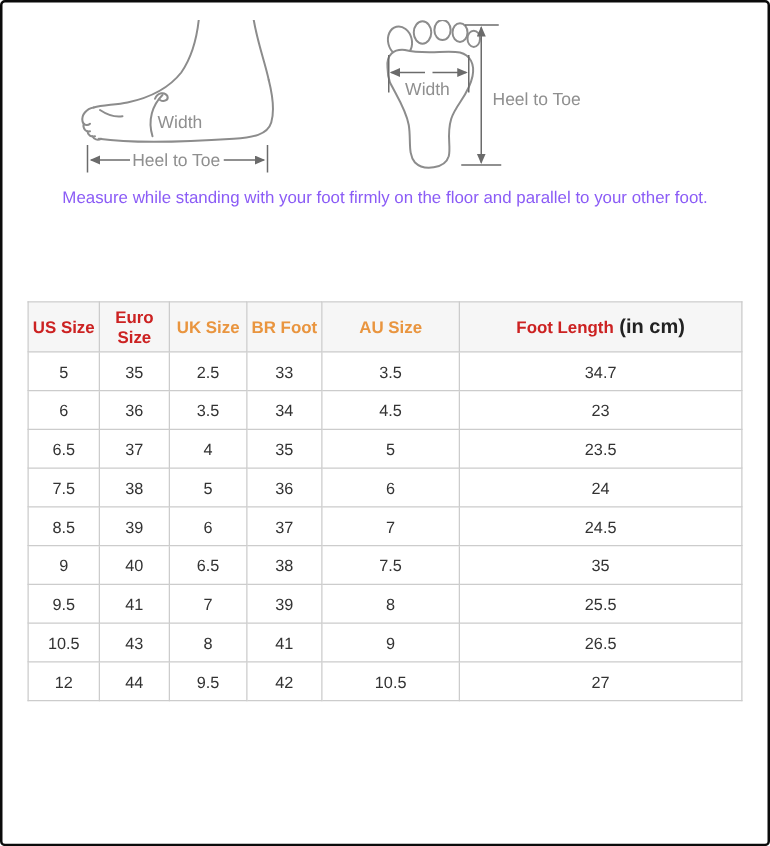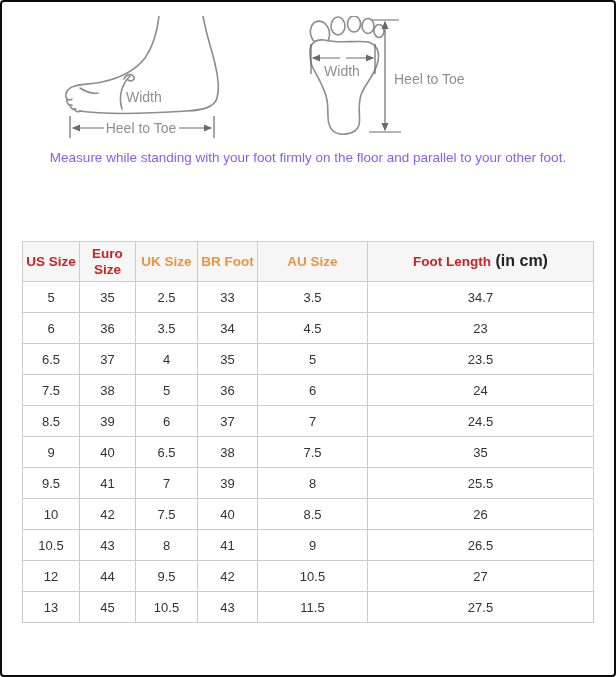--- a/index.html
+++ b/index.html
@@ -198,47 +198,31 @@
         </tr>
         <tr>
           <td>9.5</td>
           <td>41</td>
           <td>7</td>
           <td>39</td>
           <td>8</td>
           <td>25.5</td>
         </tr>
         <tr>
-          <td>10</td>
-          <td>42</td>
-          <td>7.5</td>
-          <td>40</td>
-          <td>8.5</td>
-          <td>26</td>
-        </tr>
-        <tr>
           <td>10.5</td>
           <td>43</td>
           <td>8</td>
           <td>41</td>
           <td>9</td>
           <td>26.5</td>
         </tr>
         <tr>
           <td>12</td>
           <td>44</td>
           <td>9.5</td>
           <td>42</td>
           <td>10.5</td>
           <td>27</td>
         </tr>
-        <tr>
-          <td>13</td>
-          <td>45</td>
-          <td>10.5</td>
-          <td>43</td>
-          <td>11.5</td>
-          <td>27.5</td>
-        </tr>
       </tbody>
   </table>
 
 </div>
 
 </body></html>

